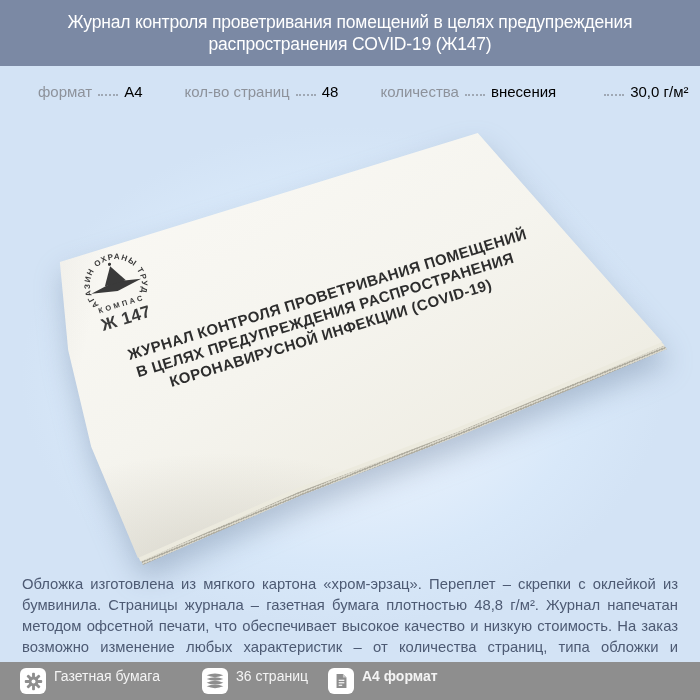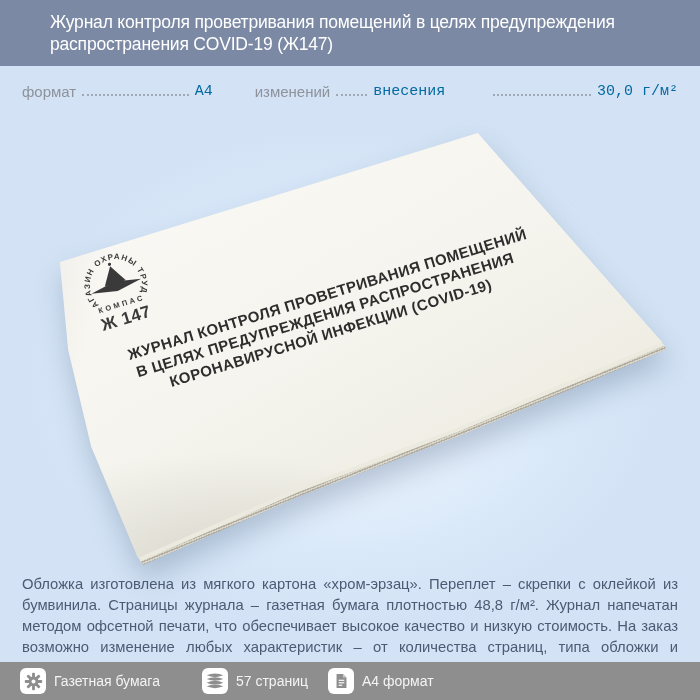--- a/index.html
+++ b/index.html
@@ -9,38 +9,38 @@
     background:#d8e7f8;
   }
   .page{position:absolute;inset:0;width:700px;height:700px;}
 
   
   .header{
     position:absolute;top:0;left:0;width:700px;height:66px;
     background:#7b89a4;display:flex;align-items:center;justify-content:center;
   }
   .header-title{
-    width:600px;text-align:left;color:#ffffff;
+    width:600px;text-align:center;color:#ffffff;
     font-size:17.5px;line-height:22px;letter-spacing:-0.2px;font-weight:normal;
   }
 
   
   .stage{
     position:absolute;top:66px;left:0;width:700px;height:596px;
     background:radial-gradient(46% 42% at 49% 52%, #f1f7fe 0%, #e6f0fc 40%, #d8e8f9 75%, #d3e3f5 100%);
   }
 
   
   .specs{
-    position:absolute;left:22px;right:22px;top:78px;
-    display:grid;grid-template-columns:1fr 1fr 1fr;column-gap:42px;row-gap:2px;
+    position:absolute;left:38px;right:22px;top:78px;
+    display:grid;grid-template-columns:1fr 1fr 1fr 1fr;column-gap:42px;row-gap:2px;
   }
   .spec-row{display:flex;align-items:flex-end;height:22px;font-size:15px;}
   .spec-label{color:#8d929b;white-space:nowrap;}
-  .spec-value{color:#0369a1;white-space:nowrap;font-family:Liberation Mono, monospace;}
+  .spec-value{color:#000000;white-space:nowrap;}
   .leader{flex:1;border-bottom:2px dotted #9fa8b4;margin:0 6px 4px 6px;min-width:20px;}
 
   
   .book-wrap{
     position:absolute;left:40px;top:64px;width:640px;height:440px;
     filter:drop-shadow(2px 14px 14px rgba(98,117,148,0.38));
   }
   .book-layer{
     position:absolute;inset:0;
     clip-path:polygon(3.1% 30%, 68.4% 0.7%, 97.2% 48.2%, 65% 67.8%, 40% 81.5%, 15.3% 97.3%, 8% 72%, 4.4% 50%);
@@ -91,24 +91,24 @@
     position:absolute;left:22px;width:656px;top:574px;
     color:#4d5a73;font-size:14.8px;line-height:21px;text-align:justify;
   }
 
   
   .footer{
     position:absolute;left:0;bottom:0;width:700px;height:38px;
     background:#8e8e8e;display:flex;align-items:center;
     padding-left:20px;box-sizing:border-box;
   }
-  .f-item{display:flex;align-items:center;}
+  .f-item{display:flex;align-items:flex-start;}
   .f-item + .f-item{margin-left:15px;}
   .f-item.m2{margin-left:42px;}
-  .f-item.m3{margin-left:20px;}
+  .f-item.m3{margin-left:20px;font-weight:bold;}
   .f-icon{
     width:26px;height:26px;background:#ffffff;border-radius:6px;
     display:flex;align-items:center;justify-content:center;flex:0 0 auto;
   }
   .f-label{color:#f4f4f4;font-size:14px;margin-left:8px;white-space:nowrap;}
   .glyph-landscape{width:20px;height:15px;background:#8e8e8e;border-radius:2.5px;position:relative;}
   .glyph-landscape::after{
     content:"";position:absolute;left:4px;right:4px;top:3.5px;bottom:3.5px;
     border:2.5px solid #ffffff;
   }
@@ -158,21 +158,26 @@
     </div>
   </div>
 
   <div class="specs">
     <div class="spec-row">
       <span class="spec-label">формат</span>
       <span class="leader"></span>
       <span class="spec-value">А4</span>
     </div>
     <div class="spec-row">
-      <span class="spec-label">изменений</span>
+      <span class="spec-label">кол-во страниц</span>
+      <span class="leader"></span>
+      <span class="spec-value">48</span>
+    </div>
+    <div class="spec-row">
+      <span class="spec-label">количества</span>
       <span class="leader"></span>
       <span class="spec-value">внесения</span>
     </div>
     <div class="spec-row">
       <span class="leader"></span>
       <span class="spec-value">30,0 г/м²</span>
     </div>
   </div>
 
   <div class="description">Обложка изготовлена из мягкого картона «хром-эрзац». Переплет – скрепки с оклейкой из бумвинила. Страницы журнала – газетная бумага плотностью 48,8 г/м². Журнал напечатан методом офсетной печати, что обеспечивает высокое качество и низкую стоимость. На заказ возможно изменение любых характеристик – от количества страниц, типа обложки и переплета до внесения изменений в макет</div>
@@ -206,21 +211,21 @@
       <span class="f-icon">
         <svg width="20" height="20" viewBox="0 0 24 24">
           <g fill="#8e8e8e">
             <path d="M2 5.2 Q12 0.8 22 5.2 Q12 9.6 2 5.2 Z"></path>
             <path d="M2 9.6 Q12 5.2 22 9.6 Q12 14 2 9.6 Z"></path>
             <path d="M2 14 Q12 9.6 22 14 Q12 18.4 2 14 Z"></path>
             <path d="M2 18.4 Q12 14 22 18.4 Q12 22.8 2 18.4 Z"></path>
           </g>
         </svg>
       </span>
-      <span class="f-label">57 страниц</span>
+      <span class="f-label">36 страниц</span>
     </div>
 
     <div class="f-item m3">
       <span class="f-icon">
         <svg width="17" height="18" viewBox="0 0 24 24">
           <path fill="#8e8e8e" d="M5 2 h9 l5 5 v15 h-14 z"></path>
           <path fill="#c9c9c9" d="M14 2 l5 5 h-5 z"></path>
           <g stroke="#ffffff" stroke-width="1.6">
             <line x1="8" y1="11" x2="16" y2="11"></line>
             <line x1="8" y1="14.5" x2="16" y2="14.5"></line>

